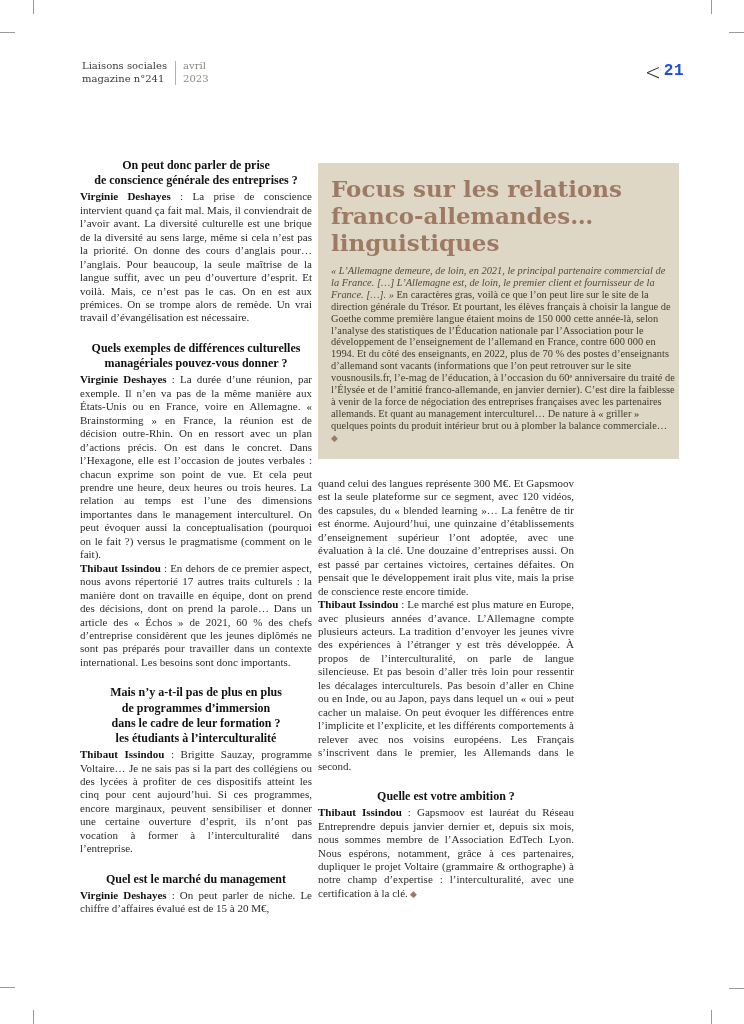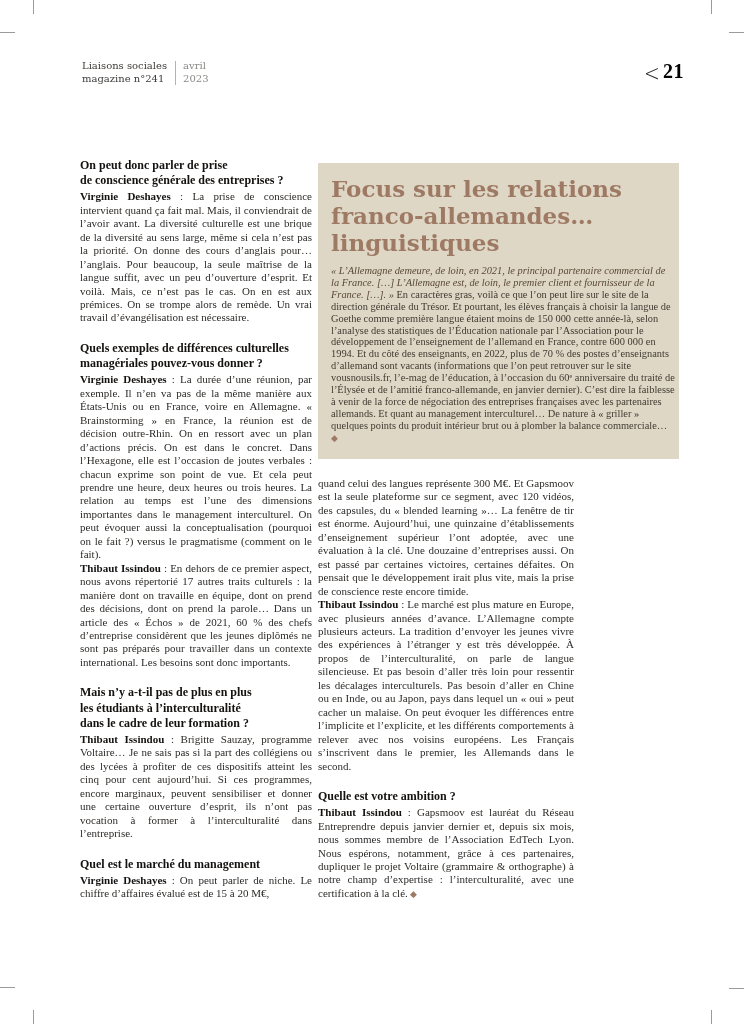--- a/index.html
+++ b/index.html
@@ -19,31 +19,32 @@
   }
   .mast .mast-right { color:#8a8885; }
   .mast .mast-divider { width:1px; background:#b5b3af; margin:1px 7px 0 8px; }
 
   .pagenum { position:absolute; top:60px; right:60px; display:flex; align-items:center; }
   .pagenum .chev {
     font-family:"DejaVu Sans", sans-serif; font-size:19px; font-weight:200;
     color:#2e2c29; transform:scaleY(1.25); margin-right:3px;
   }
   .pagenum .num {
-    font-family:Liberation Serif, serif; font-weight:700; font-size:20px;
-    color:#000000; letter-spacing:0.5px;
+    font-family:Liberation Mono, monospace; font-weight:700; font-size:16px;
+    color:#1d4ed8; letter-spacing:0.5px;
   }
 
   
   .col { position:absolute; color:#2e2c29; font-size:11px; line-height:13.45px; }
   .col1 { left:80px;  top:158px; width:232px; }
   .col2 { left:318px; top:477px; width:256px; }
   .question {
     font-size:12px; line-height:15.2px; font-weight:700; color:#141210;
     margin:16px 0 2px;
+    text-align:center;
   }
   .question:first-child { margin-top:0; }
   .answer { margin:0; text-align:justify; hyphens:auto; -webkit-hyphens:auto; }
   .answer strong { font-weight:700; color:#141210; }
   .endmark { color:#9e7a64; font-size:9px; }
 
   
   .focus {
     position:absolute; left:318px; top:163px; width:361px; height:296px;
     box-sizing:border-box; background:#ded7c5; padding:12px 3px 10px 13px; overflow:hidden;
@@ -96,22 +97,23 @@
       </h3>
       <p class="answer"><strong>Virginie Deshayes</strong><span> : La prise de conscience intervient quand ça fait mal. Mais, il conviendrait de l’avoir avant. La diversité culturelle est une brique de la diversité au sens large, même si cela n’est pas la priorité. On donne des cours d’anglais pour… l’anglais. Pour beaucoup, la seule maîtrise de la langue suffit, avec un peu d’ouverture d’esprit. Et voilà. Mais, ce n’est pas le cas. On en est aux prémices. On se trompe alors de remède. Un vrai travail d’évangélisation est nécessaire.</span></p>
       <h3 class="question">
         <div>Quels exemples de différences culturelles</div>
         <div>managériales pouvez-vous donner ?</div>
       </h3>
       <p class="answer"><strong>Virginie Deshayes</strong><span> : La durée d’une réunion, par exemple. Il n’en va pas de la même manière aux États-Unis ou en France, voire en Allemagne. « Brainstorming » en France, la réunion est de décision outre-Rhin. On en ressort avec un plan d’actions précis. On est dans le concret. Dans l’Hexagone, elle est l’occasion de joutes verbales : chacun exprime son point de vue. Et cela peut prendre une heure, deux heures ou trois heures. La relation au temps est l’une des dimensions importantes dans le management interculturel. On peut évoquer aussi la conceptualisation (pourquoi on le fait ?) versus le pragmatisme (comment on le fait).</span></p>
       <p class="answer"><strong>Thibaut Issindou</strong><span> : En dehors de ce premier aspect, nous avons répertorié 17 autres traits culturels : la manière dont on travaille en équipe, dont on prend des décisions, dont on prend la parole… Dans un article des « Échos » de 2021, 60 % des chefs d’entreprise considèrent que les jeunes diplômés ne sont pas préparés pour travailler dans un contexte international. Les besoins sont donc importants.</span></p>
       <h3 class="question">
         <div>Mais n’y a-t-il pas de plus en plus</div>
+        <div>de programmes d’immersion</div>
+        <div>dans le cadre de leur formation ?</div>
         <div>les étudiants à l’interculturalité</div>
-        <div>dans le cadre de leur formation ?</div>
       </h3>
       <p class="answer"><strong>Thibaut Issindou</strong><span> : Brigitte Sauzay, programme Voltaire… Je ne sais pas si la part des collégiens ou des lycées à profiter de ces dispositifs atteint les cinq pour cent aujourd’hui. Si ces programmes, encore marginaux, peuvent sensibiliser et donner une certaine ouverture d’esprit, ils n’ont pas vocation à former à l’interculturalité dans l’entreprise.</span></p>
       <h3 class="question">
         <div>Quel est le marché du management</div>
       </h3>
       <p class="answer"><strong>Virginie Deshayes</strong><span> : On peut parler de niche. Le chiffre d’affaires évalué est de 15 à 20 M€,</span></p>
     </div>
 
   <aside class="focus">
     <h2 id="focus-title">

